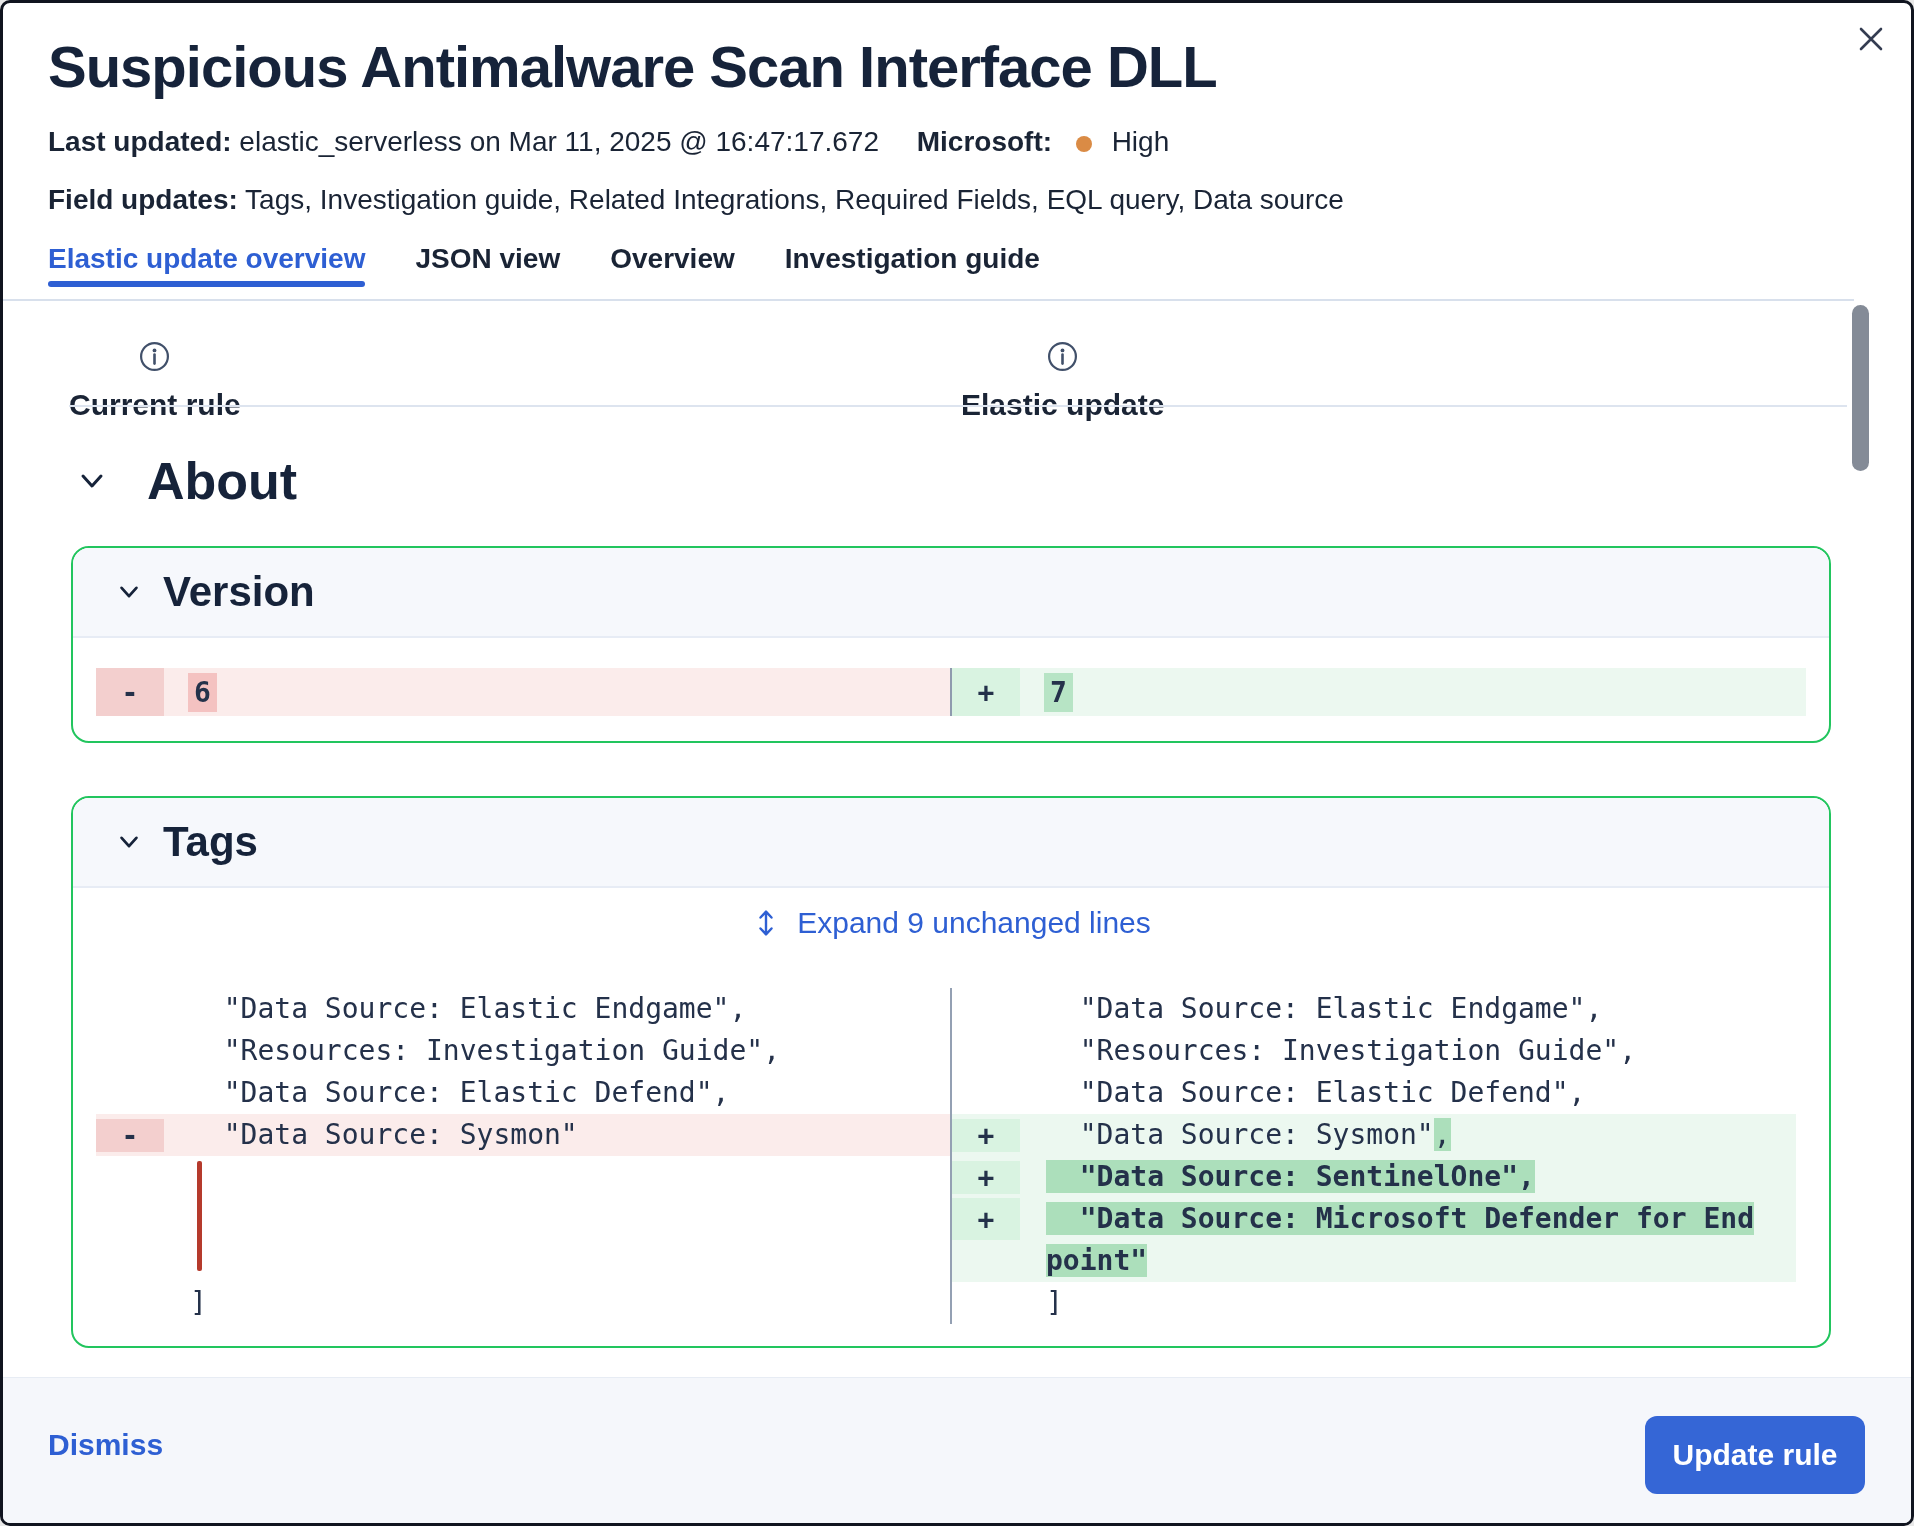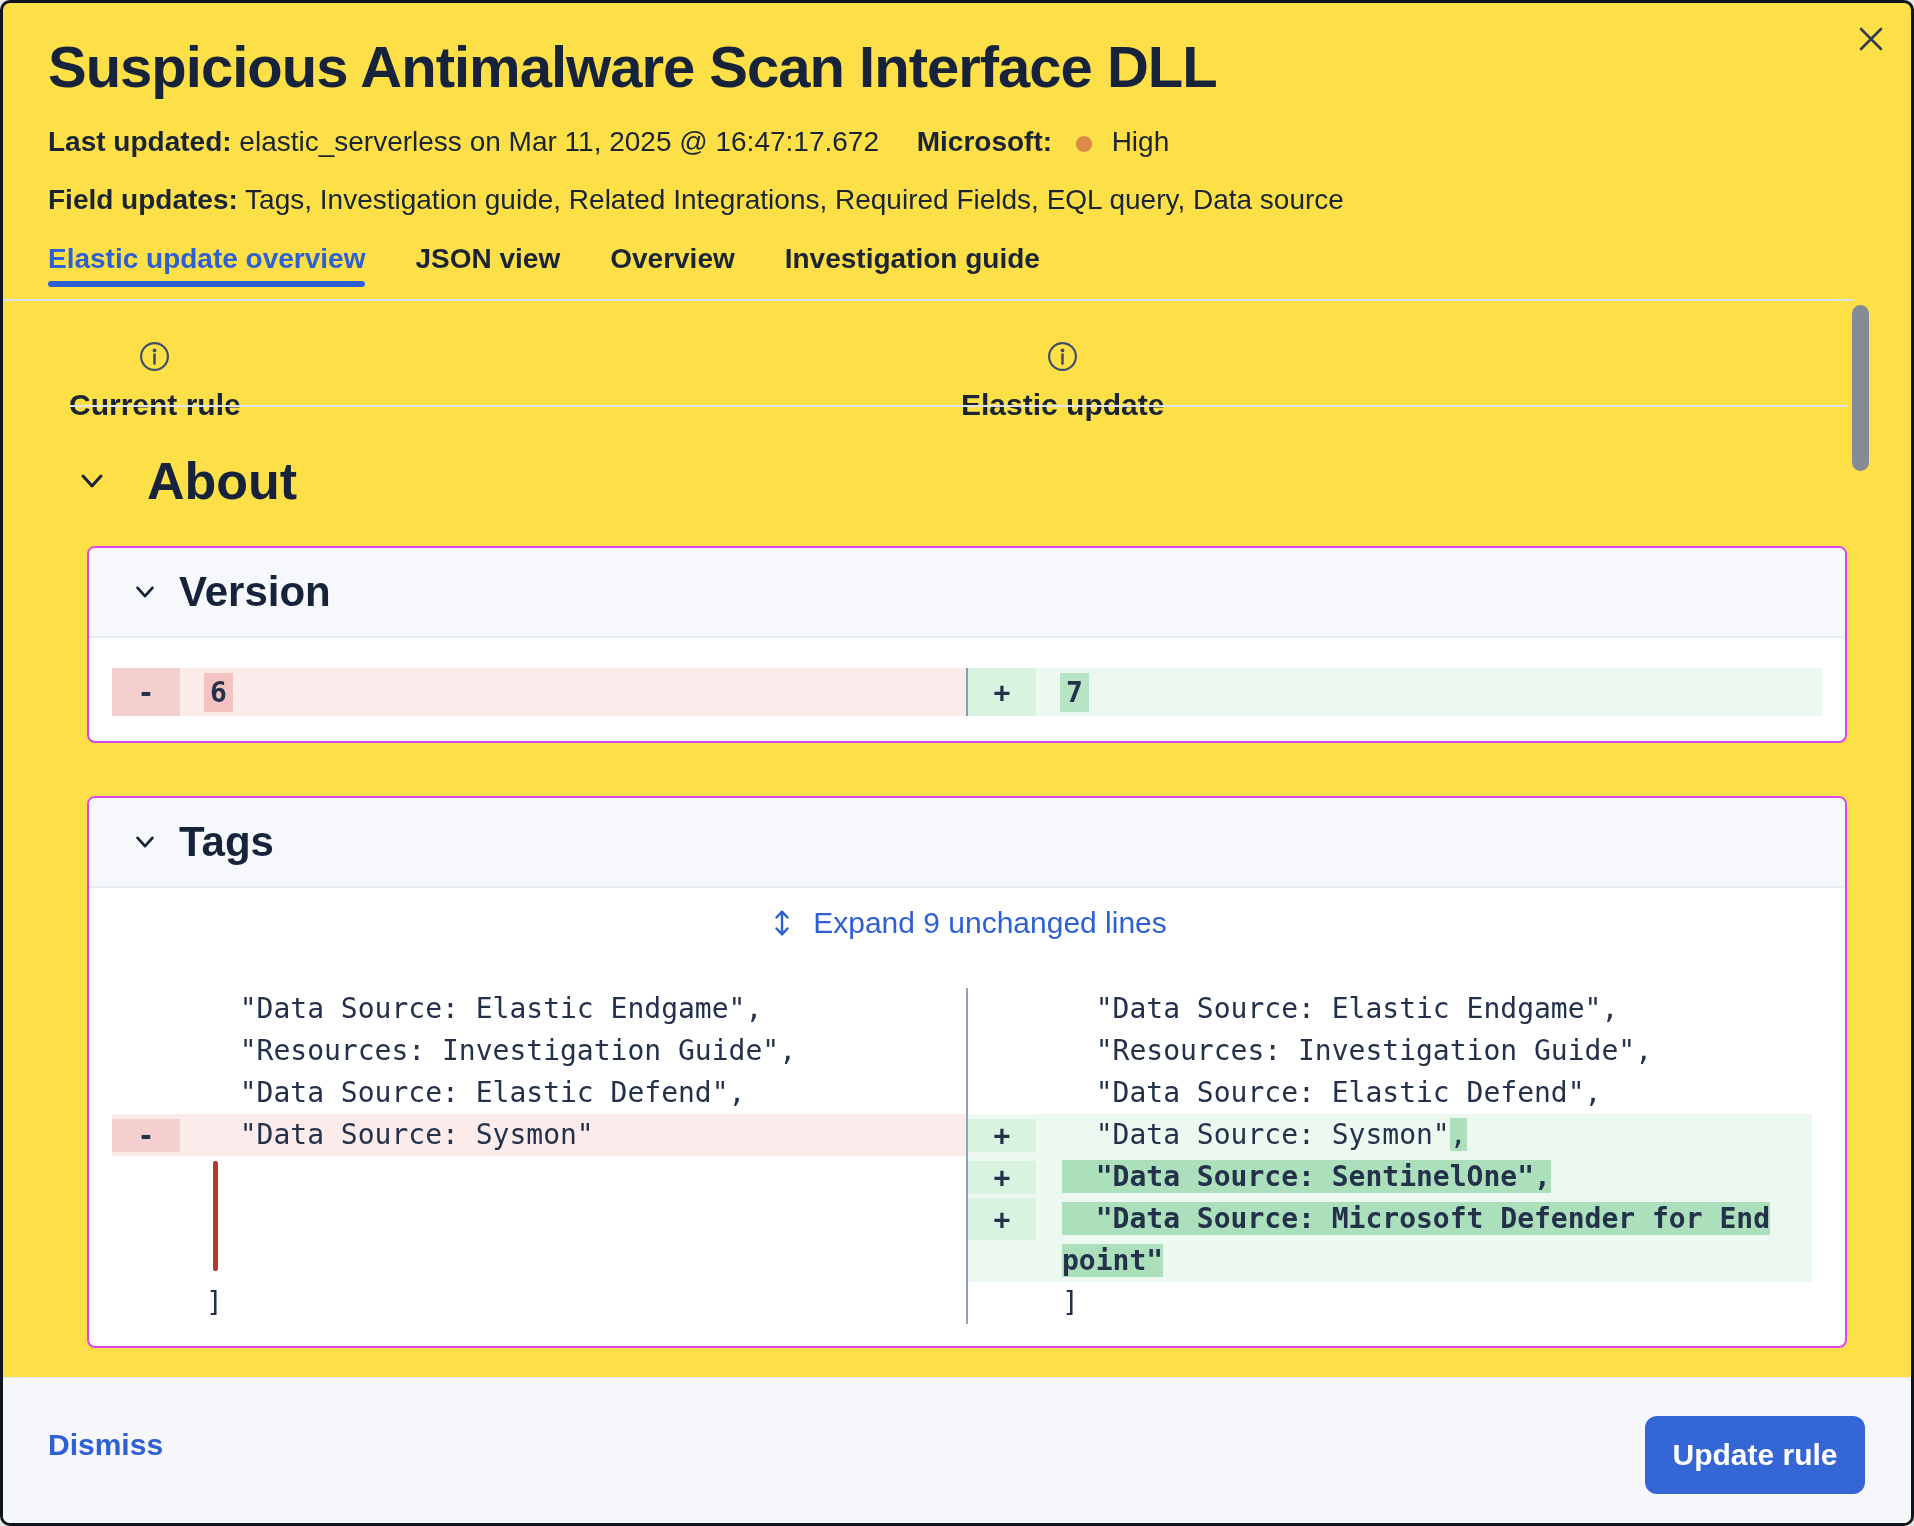--- a/index.html
+++ b/index.html
@@ -1,18 +1,18 @@
 <!DOCTYPE html>
 <html><head>
 <meta charset="utf-8">
 <style>
   * { margin:0; padding:0; box-sizing:border-box; }
   html,body { width:1914px; height:1526px; background:#e8e8e8; font-family:"Liberation Sans", sans-serif; }
   .modal{
-    position:absolute; inset:0; background:#fde047;
+    position:absolute; inset:0; background:#ffffff;
     border:3px solid #10141f; border-radius:10px; overflow:hidden;
     color:#1A2435;
   }
   
   .close-btn{ position:absolute; top:14px; right:18px; width:44px; height:44px;
     display:flex; align-items:center; justify-content:center; cursor:pointer; background:none; border:none; }
   .title{ position:absolute; left:45px; top:30px; font-size:58px; font-weight:700;
     letter-spacing:-1px; color:#16233A; white-space:nowrap; }
   .meta-line{ position:absolute; left:45px; font-size:28px; line-height:34px; color:#1A2435; white-space:nowrap; }
   .meta-1{ top:122px; }
@@ -34,21 +34,21 @@
   .col-header-left{ left:66px; }
   .col-header-right{ left:958px; }
   .cols-divider{ position:absolute; top:402px; left:66px; width:1778px; height:2px; background:#DDE4EF; }
   
   .scroll-thumb{ position:absolute; left:1849px; top:302px; width:17px; height:166px;
     background:#848B97; border-radius:9px; cursor:grab; }
   
   .about-row{ position:absolute; left:72px; top:448px; display:flex; align-items:center; gap:38px; cursor:pointer; }
   .about-title{ font-size:52px; font-weight:700; color:#16233A; }
   
-  .panel{ position:absolute; left:84px; width:1760px; border:2px solid #d946ef; border-radius:8px;
+  .panel{ position:absolute; left:68px; width:1760px; border:2px solid #22c55e; border-radius:18px;
     overflow:hidden; background:#fff; }
   .panel-version{ top:543px; height:197px; }
   .panel-tags{ top:793px; height:552px; }
   .panel-header{ height:90px; background:#F6F8FC; border-bottom:2px solid #E7ECF5;
     display:flex; align-items:center; gap:20px; padding-left:42px; cursor:pointer; }
   .panel-title{ font-size:42px; font-weight:700; color:#16233A; }
   .panel-body{ position:relative; }
   .gut{ flex:0 0 68px; display:flex; align-items:center; justify-content:center;
     font-family:"DejaVu Sans Mono","Liberation Mono",monospace; font-size:28px; font-weight:700; color:#24314A; }
   .gut-removed{ background:#F3CFCE; }

